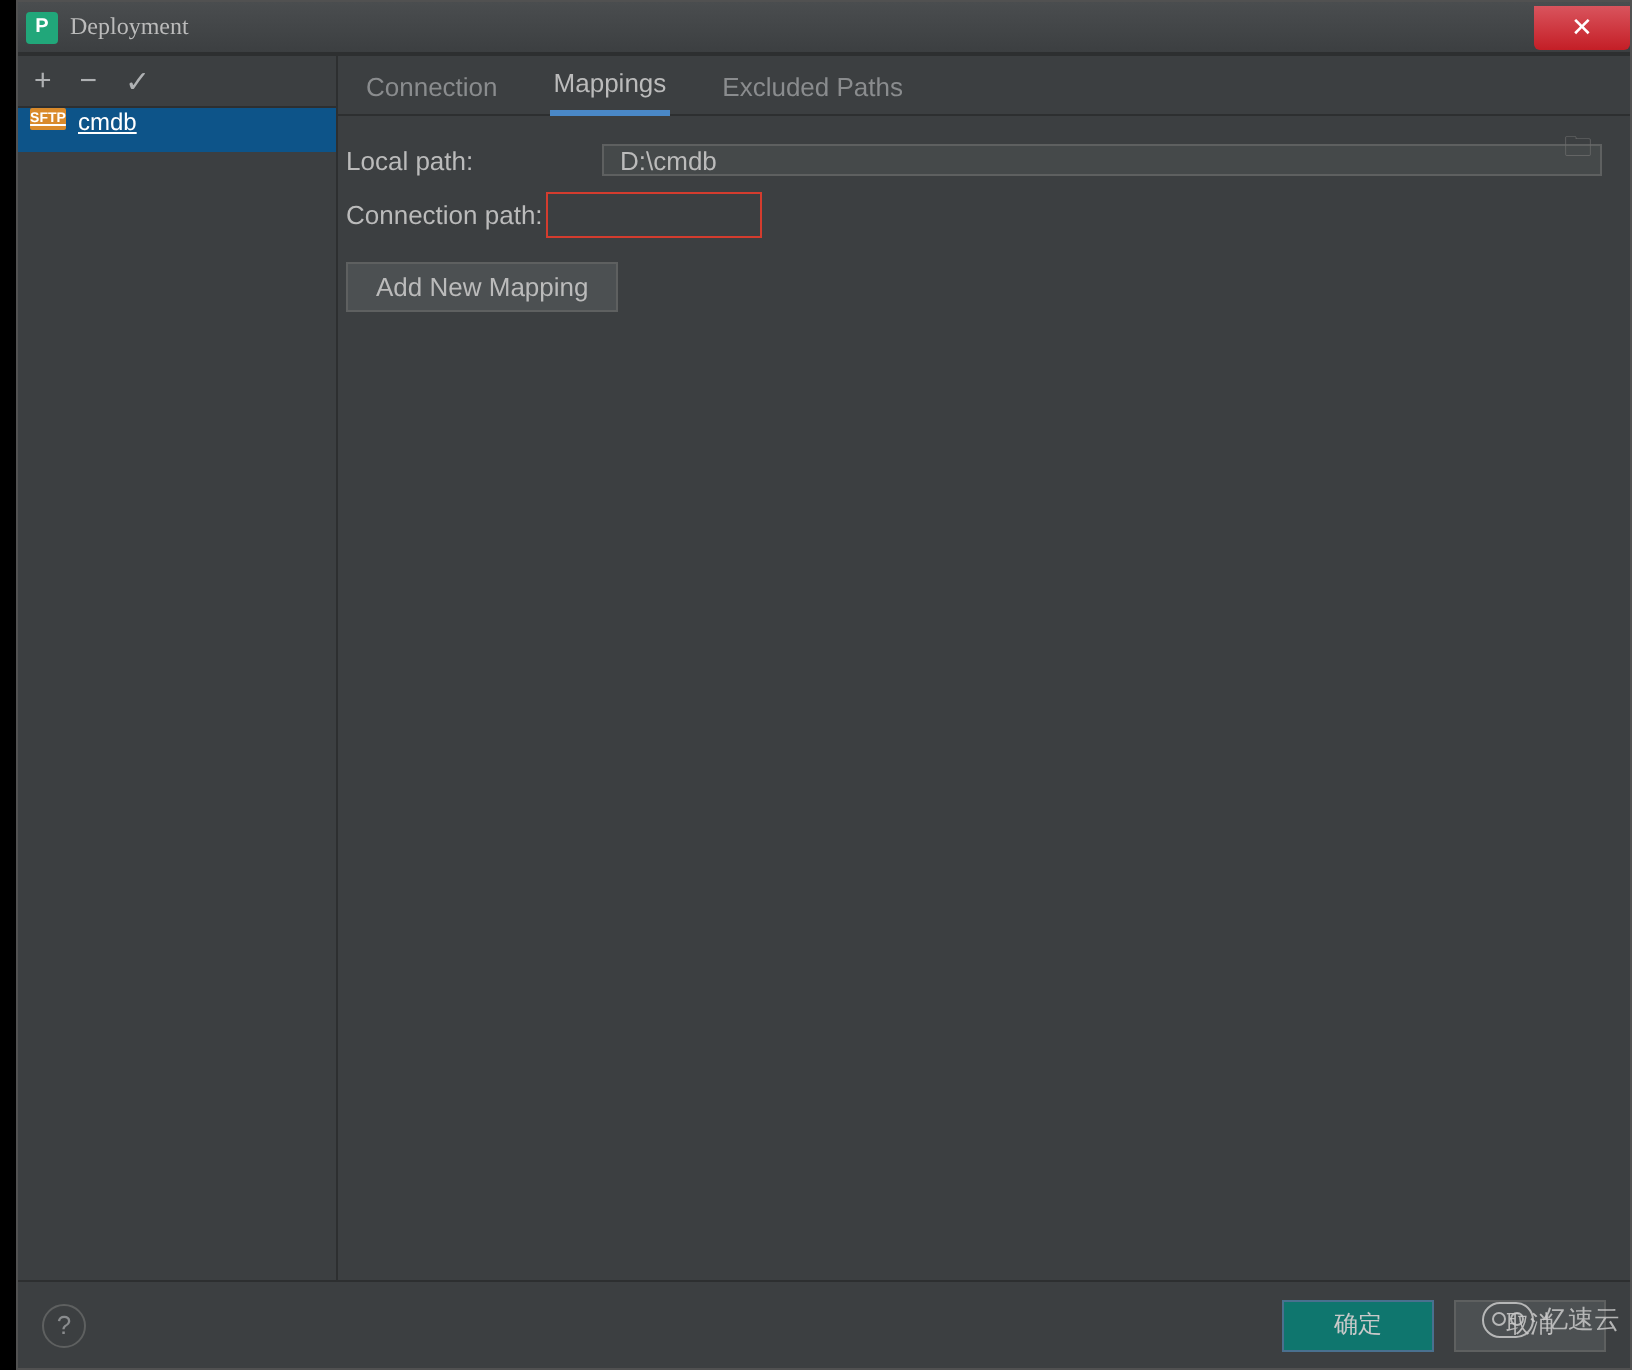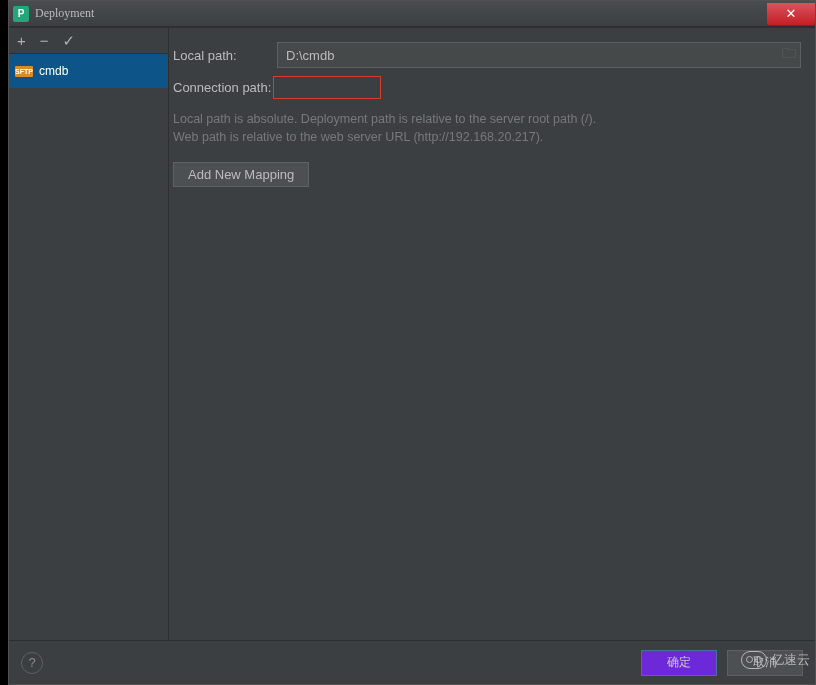--- a/index.html
+++ b/index.html
@@ -11,47 +11,47 @@
     .titlebar-icon { width: 16px; height: 16px; background: #21a77a; border-radius: 2px; display: flex; align-items: center; justify-content: center; color: #fff; font-size: 10px; font-weight: bold; margin-right: 6px; }
     .titlebar-text { color: #bbbbbb; font-size: 12px; flex: 1; font-family: Liberation Serif, serif; }
     .close-btn { width: 48px; height: 22px; background: linear-gradient(#d9545d, #c41e26); margin: -4px -4px -4px 0; display: flex; align-items: center; justify-content: center; color: #fff; font-size: 13px; border-radius: 0 0 3px 3px; }
     
     .body-area { flex: 1; display: flex; border-top: 1px solid #2d2f30; }
     
     .sidebar { width: 160px; border-right: 1px solid #2d2f30; display: flex; flex-direction: column; }
     .sidebar-toolbar { height: 26px; display: flex; align-items: center; gap: 14px; padding: 0 8px; border-bottom: 1px solid #2d2f30; }
     .tb-icon { color: #afb1b3; font-size: 15px; cursor: pointer; }
     .sidebar-list { flex: 1; }
-    .sidebar-item { height: 34px; display: flex; align-items: center; padding: 0 6px; gap: 6px; background: #0d5489; color: #fff; font-size: 12px; }
+    .sidebar-item { height: 22px; display: flex; padding: 0 6px; gap: 6px; background: #0d5489; color: #fff; font-size: 12px; text-decoration: underline; }
     .sftp-badge { width: 18px; height: 11px; background: #d98a2b; color: #fff; font-size: 7px; font-weight: bold; display: flex; align-items: center; justify-content: center; border-radius: 1px; }
     
     .content { flex: 1; display: flex; flex-direction: column; padding: 0; }
     .tabs { height: 30px; display: flex; align-items: flex-end; padding: 0 12px; gap: 24px; border-bottom: 1px solid #2d2f30; }
     .tab { color: #8a8c8e; font-size: 13px; padding: 6px 2px; cursor: pointer; }
     .tab.active { color: #bbbbbb; border-bottom: 3px solid #4a88c7; margin-bottom: -1px; }
     
     .form-area { padding: 14px 14px 0 0; display: flex; flex-direction: column; gap: 12px; }
-    .form-row { display: flex; align-items: center; gap: 0; }
+    .form-row { display: flex; align-items: center; gap: 12px; }
     .form-label { width: 108px; text-align: left; color: #bbbbbb; font-size: 13px; padding-left: 4px; }
-    .form-input-wrap { flex: 1; display: flex; align-items: flex-end; background: #45494a; border: 1px solid #5e6060; height: 26px; }
+    .form-input-wrap { flex: 1; display: flex; align-items: flex-end; background: #45494a; border: 1px solid #5e6060; height: 16px; margin-left: 12px; }
     .form-input-wrap input { flex: 1; background: transparent; border: none; outline: none; color: #bbbbbb; font-size: 13px; padding: 0 8px; height: 100%; }
     .folder-icon { width: 22px; color: #6e6e6e; font-size: 14px; text-align: center; }
     
     .row-highlight { position: relative; }
     .row-highlight::after { content: ""; position: absolute; top: -4px; left: 104px; right: 420px; bottom: -4px; border: 1px solid #d43c2e; pointer-events: none; }
     
     .help-text { color: #787878; font-size: 12.5px; line-height: 1.4; padding: 4px 0 0 4px; }
     
     .add-btn { align-self: flex-start; margin: 4px 0 0 4px; background: #4c5052; border: 1px solid #5e6060; color: #bbbbbb; font-size: 13px; padding: 4px 14px; cursor: pointer; }
     
     .footer { height: 44px; border-top: 1px solid #2d2f30; display: flex; align-items: center; padding: 0 12px; gap: 10px; }
     .help-circle { width: 22px; height: 22px; border: 1px solid #5e6060; border-radius: 50%; color: #8a8c8e; display: flex; align-items: center; justify-content: center; font-size: 13px; cursor: pointer; }
     .footer-spacer { flex: 1; }
     .footer-btn { width: 76px; height: 26px; display: flex; align-items: center; justify-content: center; font-size: 12px; cursor: pointer; border: 1px solid #5e6060; }
-    .btn-primary { background: #6d28d9; border-color: #4a708f; color: #c9c9c9; margin-left: 32px; }
+    .btn-primary { background: #0f766e; border-color: #4a708f; color: #c9c9c9; margin-left: 32px; }
     .btn-default { background: #4c5052; color: #bbbbbb; }
     
     .watermark { position: absolute; right: 6px; bottom: 16px; display: flex; align-items: center; gap: 4px; color: #c9c9c9; font-size: 13px; opacity: 0.85; }
     .wm-logo { width: 26px; height: 18px; border: 1.5px solid #c9c9c9; border-radius: 10px; position: relative; }
     .wm-logo::before, .wm-logo::after { content: ""; position: absolute; width: 5px; height: 5px; border: 1.5px solid #c9c9c9; border-radius: 50%; top: 4px; }
     .wm-logo::before { left: 4px; }
     .wm-logo::after { right: 4px; }
   </style>
 </head>
 <body>
@@ -72,39 +72,40 @@
       </div>
       <div class="sidebar-list">
         <div class="sidebar-item">
           <span class="sftp-badge">SFTP</span>
           <span>cmdb</span>
         </div>
       </div>
     </div>
 
     <div class="content">
+      <div class="tabs">
+        <div class="tab">Connection</div>
+        <div class="tab active">Mappings</div>
+        <div class="tab">Excluded Paths</div>
+      </div>
 
       <div class="form-area">
         <div class="form-row">
           <div class="form-label">Local path:</div>
           <div class="form-input-wrap">
             <input type="text" value="D:\cmdb" style="">
             <span class="folder-icon">🗀</span>
           </div>
         </div>
 
         <div class="form-row row-highlight">
           <div class="form-label">Connection path:</div>
         </div>
 
 
-        <div class="help-text">
-          <div>Local path is absolute. Deployment path is relative to the server root path (/).</div>
-          <div>Web path is relative to the web server URL (http://192.168.20.217).</div>
-        </div>
 
         <button class="add-btn">Add New Mapping</button>
       </div>
     </div>
   </div>
 
   <div class="footer">
     <div class="help-circle">?</div>
     <div class="footer-spacer"></div>
     <div class="footer-btn btn-primary">确定</div>

